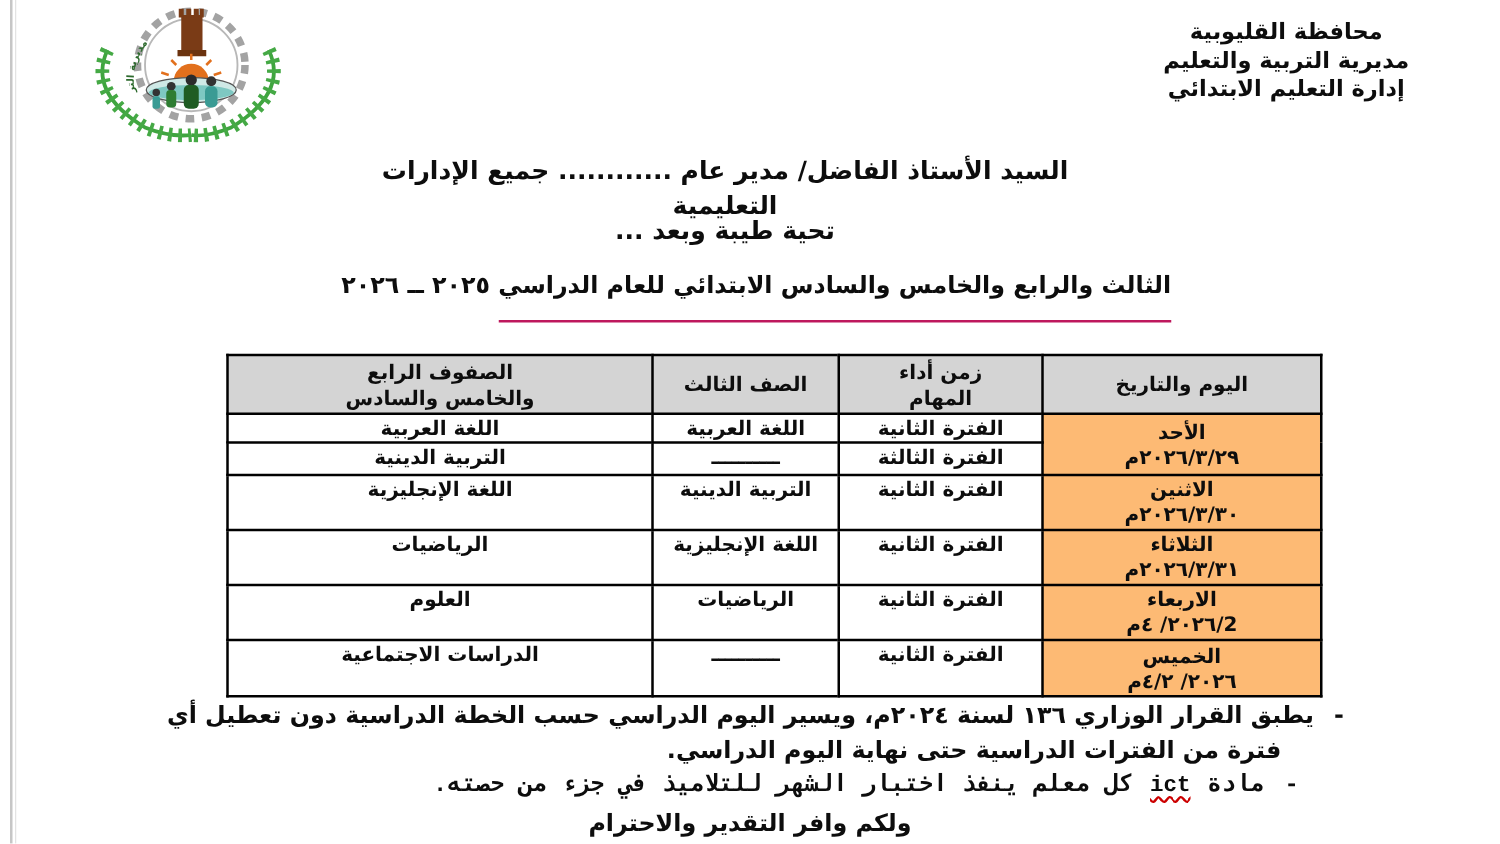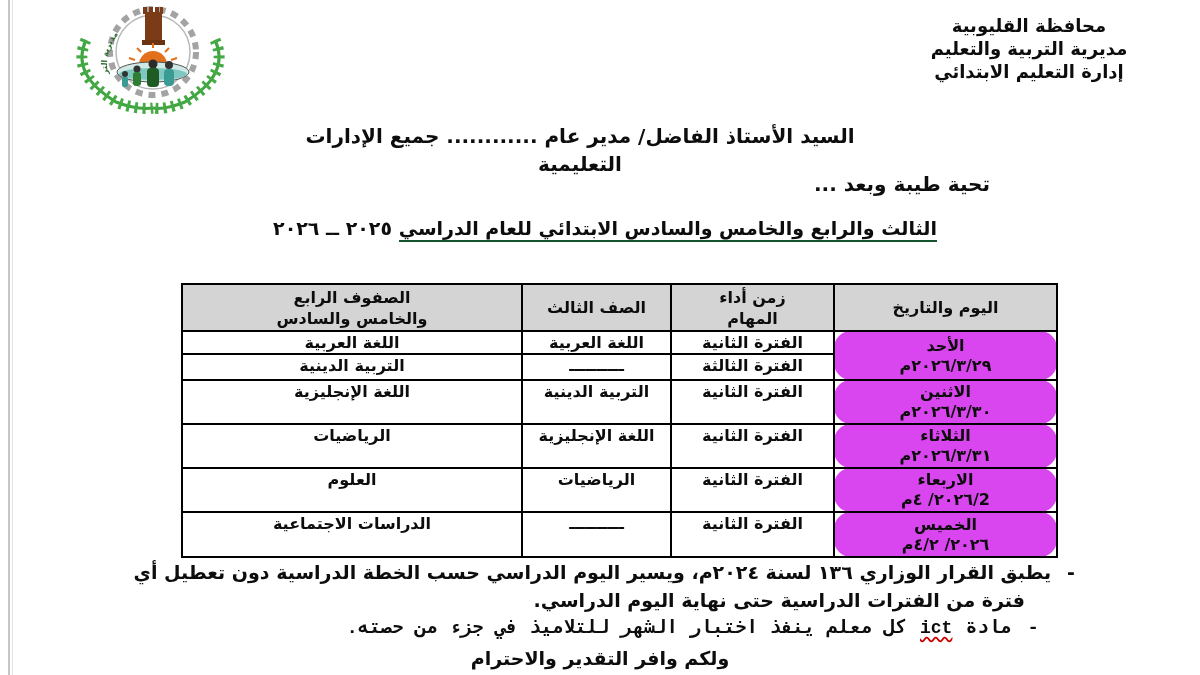--- a/index.html
+++ b/index.html
@@ -10,36 +10,36 @@
   .page-edge{position:absolute;left:8px;top:0;bottom:0;width:2px;background:#c6c6c6;}
   .page-edge2{position:absolute;left:12px;top:0;bottom:0;width:1px;background:#e3e3e3;}
 
   .logo{position:absolute;left:58px;top:2px;width:185px;height:112px;}
 
   .org-header{position:absolute;top:14px;right:16px;width:310px;text-align:center;
     font-size:18px;line-height:23px;}
 
   .greeting{position:absolute;top:110px;left:170px;width:820px;text-align:center;
     font-size:20px;line-height:28px;margin-top:12px;}
-  .salutation{position:absolute;top:172px;left:170px;width:820px;text-align:right;font-size:20px;}
+  .salutation{position:absolute;top:172px;left:170px;width:820px;text-align:center;font-size:20px;}
 
   .subject{position:absolute;top:213px;left:155px;width:900px;text-align:center;
     font-size:19px;line-height:31px;}
-  .subject .u{border-bottom:2px solid #14532d;padding-bottom:1px;}
+  .subject .u{border-bottom:2px solid #be185d;padding-bottom:17px;}
 
   table.exam-table{position:absolute;top:283px;left:181px;width:875px;
     border-collapse:collapse;table-layout:fixed;}
   .exam-table th,.exam-table td{border:2px solid #000;text-align:center;padding:1px 2px;
     font-size:16px;font-weight:bold;}
   .exam-table thead th{background:#d4d4d4;height:43px;vertical-align:middle;line-height:21px;}
   .exam-table thead th .wrap{display:inline-block;}
   .exam-table thead th.th-time .wrap{max-width:95px;}
   .exam-table thead th.th-upper .wrap{max-width:175px;}
   .exam-table td{vertical-align:top;margin-left:28px;}
-  .exam-table td.date-cell{background:#d946ef;vertical-align:middle;line-height:20px;border-radius:17px;}
+  .exam-table td.date-cell{background:#fdba74;vertical-align:middle;line-height:20px;}
   .h22{height:22px}.h26{height:26px}.h38{height:38px}.h41{height:41px}.h42{height:42px}.h45{height:45px}
 
   .notes{position:absolute;top:559px;left:125px;width:950px;font-size:19px;line-height:27.5px;}
   .note{padding-right:50px;text-indent:-50px;}
   .note.note2{margin-right:36px;margin-top:1px;font-family:Liberation Mono, monospace;}
   .bullet{margin-left:16px;}
   .ict{font-size:18px;text-decoration-line:underline;text-decoration-style:wavy;
     text-decoration-color:#cc0000;text-underline-offset:3px;padding:0 2px;}
   .closing{text-align:center;margin-top:2px;font-size:19px;}
 </style>

